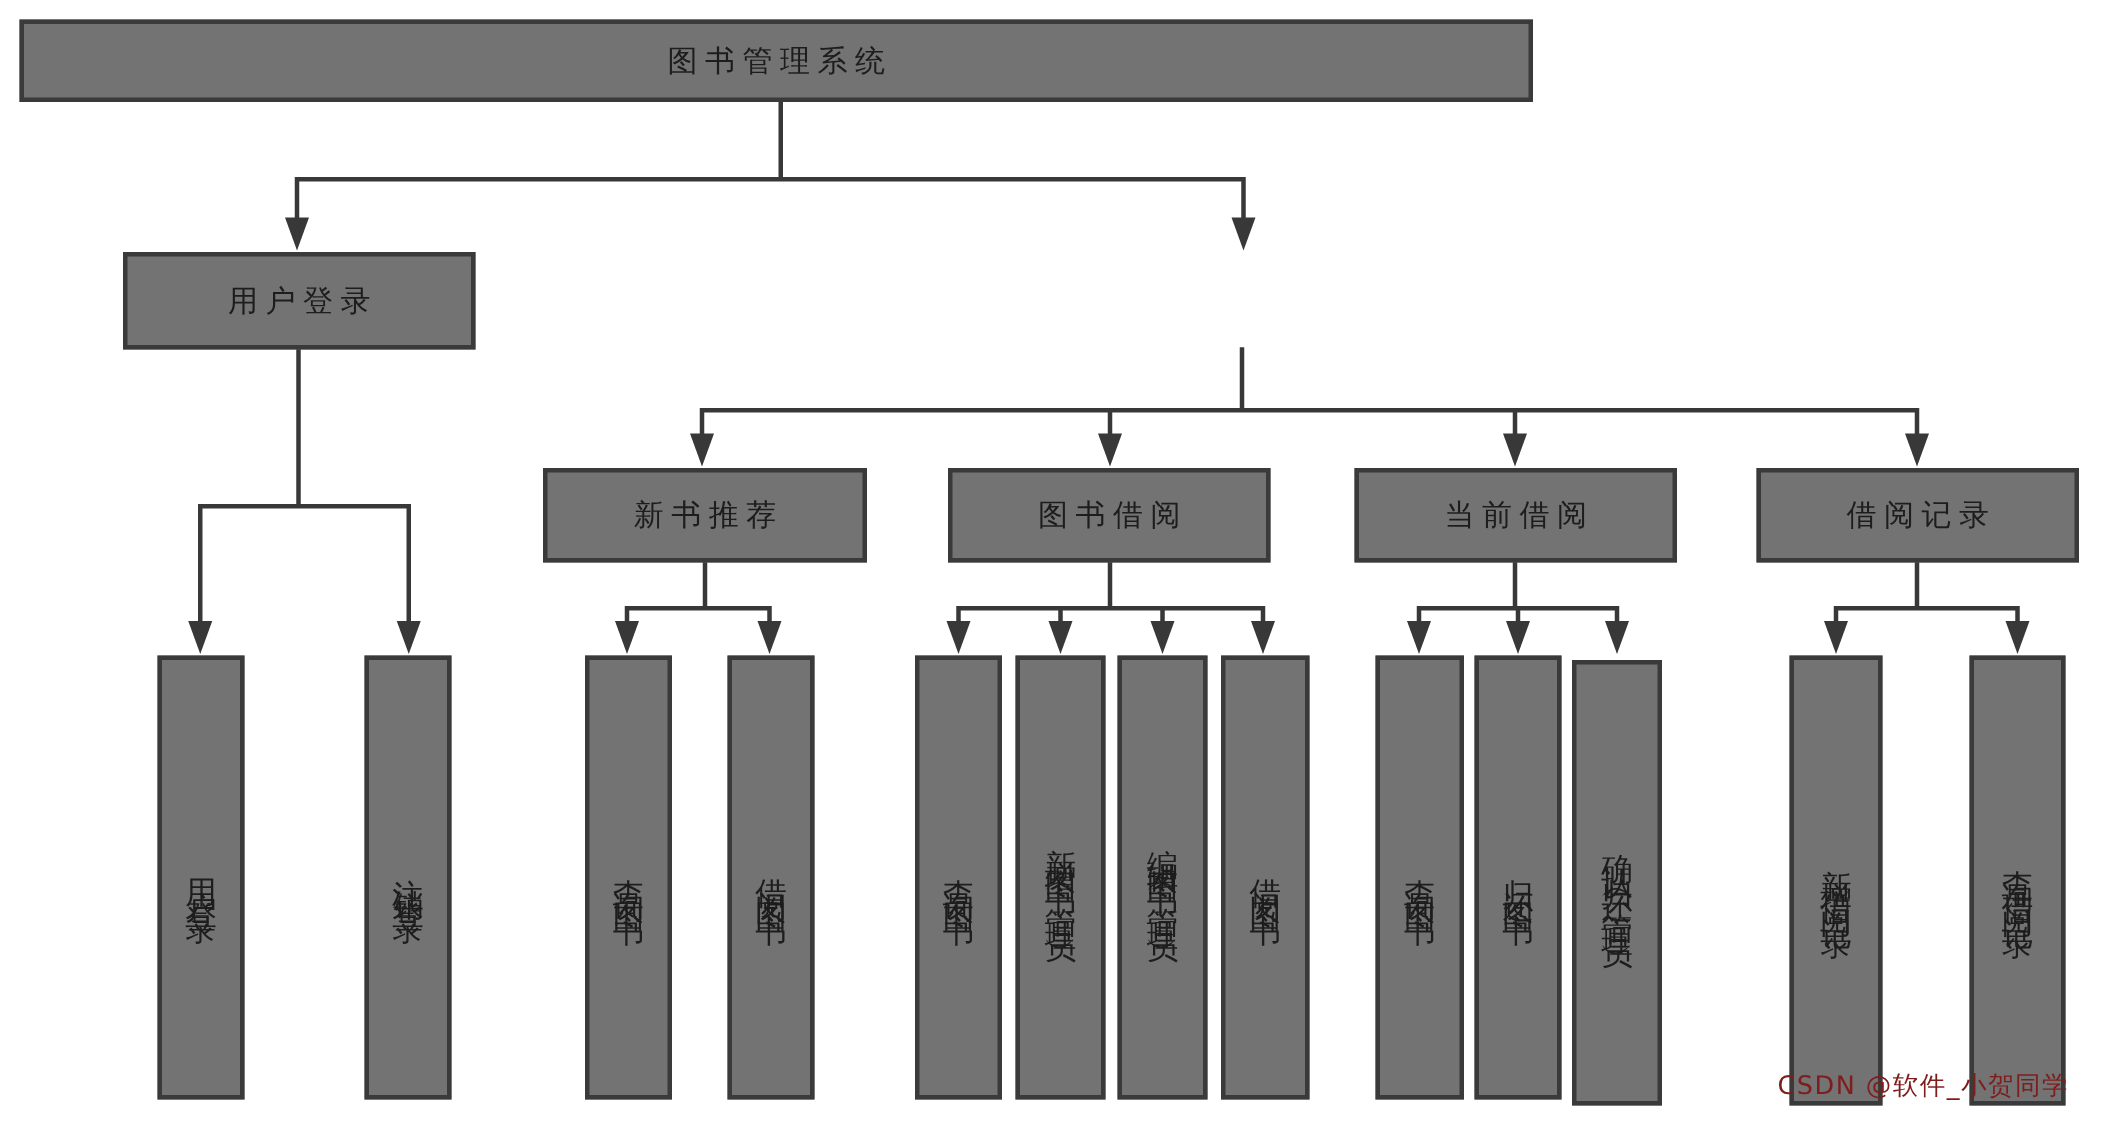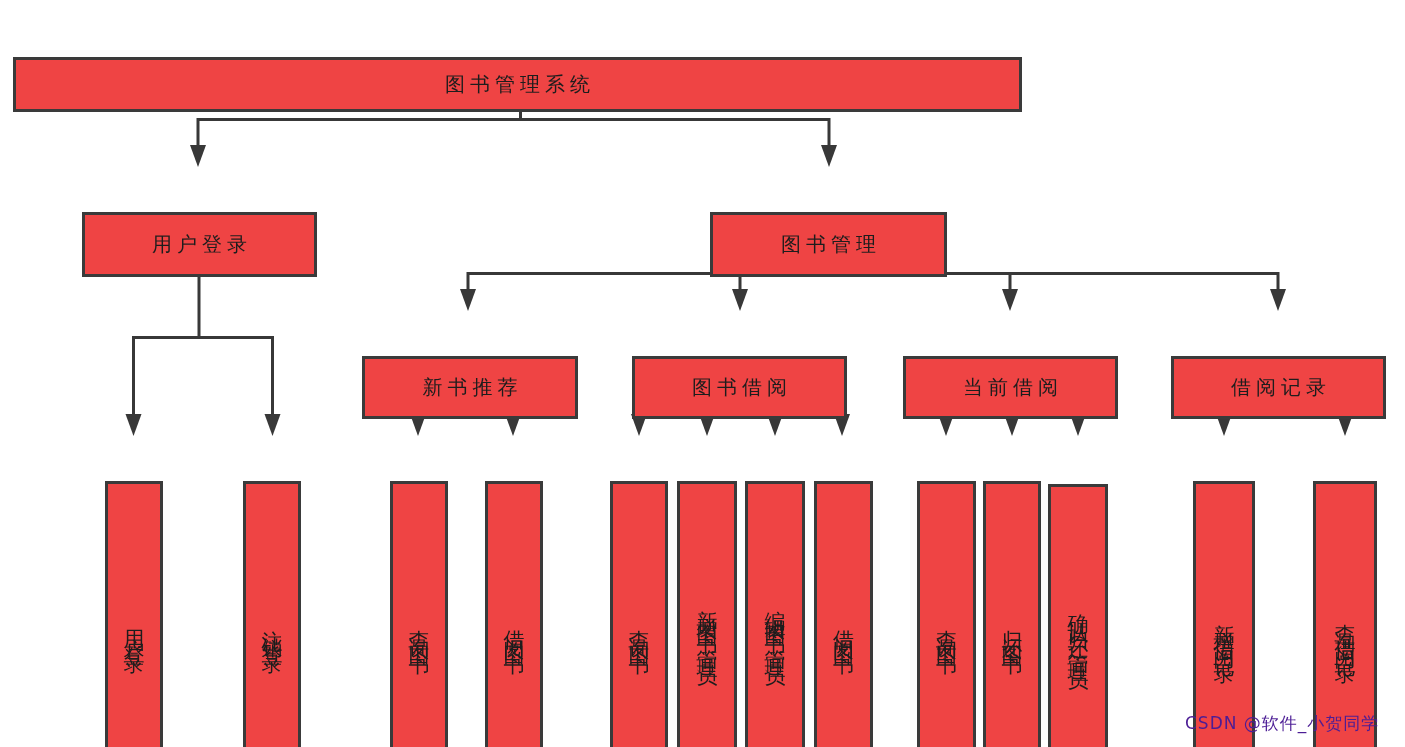--- a/index.html
+++ b/index.html
@@ -9,38 +9,37 @@
     background:#ffffff;
     font-family:"DejaVu Sans","Liberation Sans",sans-serif;
     overflow:hidden;
   }
   svg.connectors { position:absolute; left:0; top:0; z-index:1; }
   .conn  { fill:none; stroke:#383838; stroke-width:3; stroke-linecap:square; }
   .arrow { fill:#383838; stroke:none; }
   .node {
     position:absolute; z-index:2;
     box-sizing:border-box;
-    background:#ef4444;
+    background:#737373;
     border:3px solid #3a3a3a;
     display:flex; align-items:center; justify-content:center;
     color:#1d1d1d;
     z-index:2;
-    margin-top:44px;
   }
   .h-node { font-size:20px; letter-spacing:5px; text-indent:5px; white-space:nowrap; font-weight:500; }
   .v-node {
     writing-mode:vertical-rl;
     font-size:21px; letter-spacing:8px; font-weight:500;
     text-align:center;
   }
   .watermark {
     position:absolute; z-index:3;
     left:1185px; top:712px;
     font-size:17px; letter-spacing:1px;
-    color:#4c1d95;
+    color:#7f1d1d;
     white-space:nowrap;
   }
 </style>
 </head>
 <body>
 
 <div class="stage">
 
   <svg class="connectors" width="1405" height="747" viewBox="0 0 1405 747" aria-hidden="true">
     <path class="conn" d="M520.5 68V119.5M198 119.5H829M198 119.5V150M829 119.5V150M199 233V337.5M133.5 337.5H272.5M133.5 337.5V418M272.5 337.5V418M828 233V273.5M468 273.5H1278M468 273.5V293M740 273.5V293M1010 273.5V293M1278 273.5V293M470 375V405.5M418 405.5H513M418 405.5V418M513 405.5V418M740 375V405.5M639 405.5H842M639 405.5V418M707 405.5V418M775 405.5V418M842 405.5V418M1010 375V405.5M946 405.5H1078M946 405.5V418M1012 405.5V418M1078 405.5V418M1278 375V405.5M1224 405.5H1345M1224 405.5V418M1345 405.5V418"></path>
@@ -61,21 +60,20 @@
     <polygon class="arrow" points="938,414 954,414 946,436"></polygon>
     <polygon class="arrow" points="1004,414 1020,414 1012,436"></polygon>
     <polygon class="arrow" points="1070,414 1086,414 1078,436"></polygon>
     <polygon class="arrow" points="1216,414 1232,414 1224,436"></polygon>
     <polygon class="arrow" points="1337,414 1353,414 1345,436"></polygon>
   </svg>
 
   <div class="node h-node" style="left:13px;top:13px;width:1009px;height:55px">图书管理系统</div>
 
   <div class="node h-node" style="left:82px;top:168px;width:235px;height:65px">用户登录</div>
-  <div class="node h-node" style="left:710px;top:168px;width:237px;height:65px">图书管理</div>
 
   <div class="node h-node" style="left:632px;top:312px;width:215px;height:63px">图书借阅</div>
   <div class="node h-node" style="left:362px;top:312px;width:216px;height:63px">新书推荐</div>
   <div class="node h-node" style="left:903px;top:312px;width:215px;height:63px">当前借阅</div>
   <div class="node h-node" style="left:1171px;top:312px;width:215px;height:63px">借阅记录</div>
 
   <div class="node v-node" style="left:105px;top:437px;width:58px;height:296px">用户登录</div>
   <div class="node v-node" style="left:243px;top:437px;width:58px;height:296px">注销登录</div>
 
   <div class="node v-node" style="left:390px;top:437px;width:58px;height:296px">查询图书</div>

